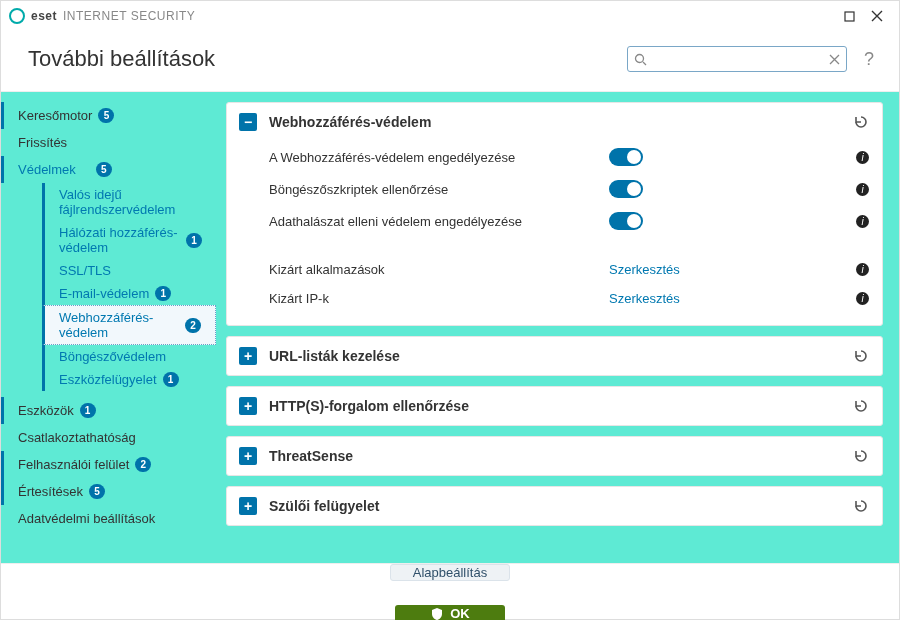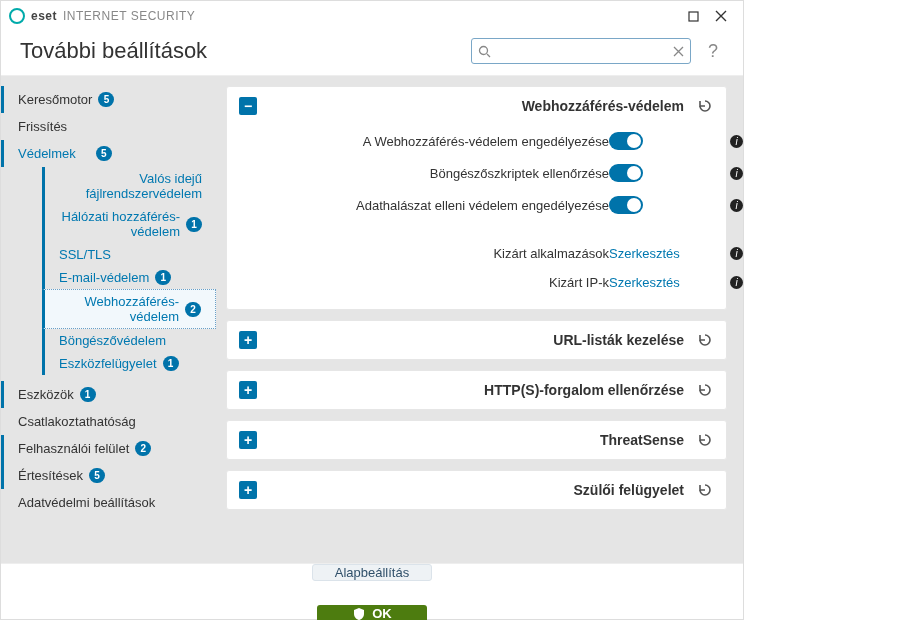--- a/index.html
+++ b/index.html
@@ -1,31 +1,31 @@
 <!DOCTYPE html>
 <html><head>
 <meta charset="utf-8">
 <style>
   * { box-sizing: border-box; font-family: "Segoe UI", Arial, sans-serif; }
   html, body { margin:0; padding:0; width:900px; height:620px; background:#fff; color:#333; }
-  .window { width:744px; height:620px; display:flex; flex-direction:column; border:1px solid #ddd;}
+  .window { width:900px; height:620px; display:flex; flex-direction:column; border:1px solid #ddd;}
   .titlebar { height:30px; display:flex; align-items:center; padding:0 8px; font-size:12px; color:#666; }
   .titlebar .logo { display:flex; align-items:center; gap:6px; font-weight:600; letter-spacing:0.5px; }
   .titlebar .logo .brand { color:#444; }
   .titlebar .logo .prod { color:#888; font-weight:400; }
   .titlebar .spacer { flex:1; }
   .titlebar .winbtn { width:28px; height:28px; display:flex; align-items:center; justify-content:center; color:#333; }
   .header { display:flex; align-items:center; padding:6px 18px 10px 18px; border-bottom:1px solid #eee; }
-  .header h1 { font-size:22px; font-weight:400; margin:1px; color:#333; }
+  .header h1 { font-size:22px; font-weight:400; margin:9px; color:#333; }
   .header .spacer { flex:1; }
   .searchbox { display:flex; align-items:center; width:220px; height:26px; border:1px solid #7aa7c7; border-radius:3px; padding:0 6px; gap:6px; }
   .searchbox input { flex:1; border:none; outline:none; font-size:12px; background:transparent; }
   .searchbox .sicon, .searchbox .clearicon { color:#888; display:flex; }
   .helpbtn { width:24px; text-align:center; font-size:18px; color:#888; margin-left:10px; }
-  .body { flex:1; display:flex; overflow:hidden; background:#e5e5e5;text-align:right; }
+  .body { flex:1; display:flex; overflow:hidden; background:#5eead4; }
   .sidebar { width:215px; padding:10px 0 10px 0; overflow-y:auto; font-size:13px; }
   .sidebar .group { padding:6px 14px; display:flex; align-items:center; gap:6px; color:#333; border-left:3px solid transparent;}
   .sidebar .link { color:#0078b0;gap:20px; }
   .sidebar .item { padding:4px 14px 4px 14px; display:flex; align-items:center; gap:6px; border-left:3px solid transparent;}
   .sidebar .item.sub { padding-left:14px;margin-left:41px; }
   .sidebar .item.sel { border:1px dotted #6aa0c7; border-left:3px solid #0073aa; background:#f2f8fc; }
   .sidebar .accent { border-left:3px solid #0073aa; }
   .badge { display:inline-flex; align-items:center; justify-content:center; min-width:16px; height:15px; padding:0 4px; border-radius:8px; background:#0073aa; color:#fff; font-size:10px; font-weight:600; }
   .content { flex:1; padding:10px 16px 10px 10px; overflow-y:auto; }
   .panel { background:#fff; border:1px solid #e6e6e6; border-radius:3px; margin-bottom:10px; }

